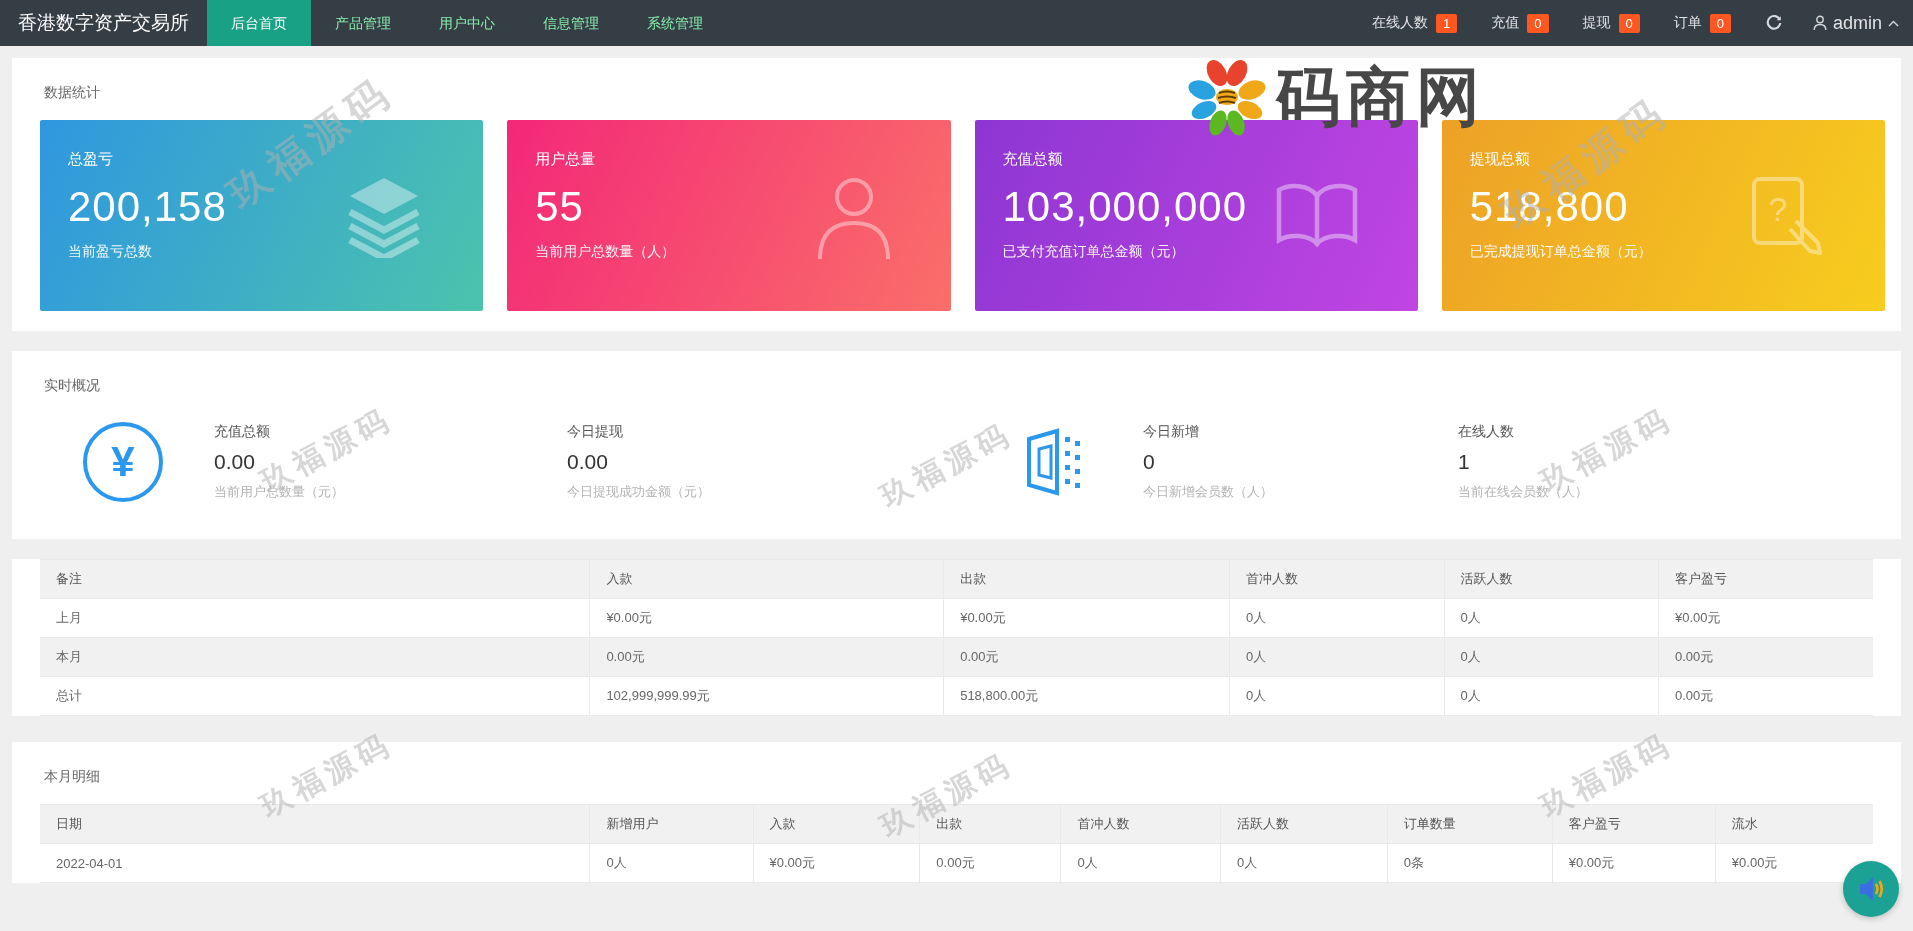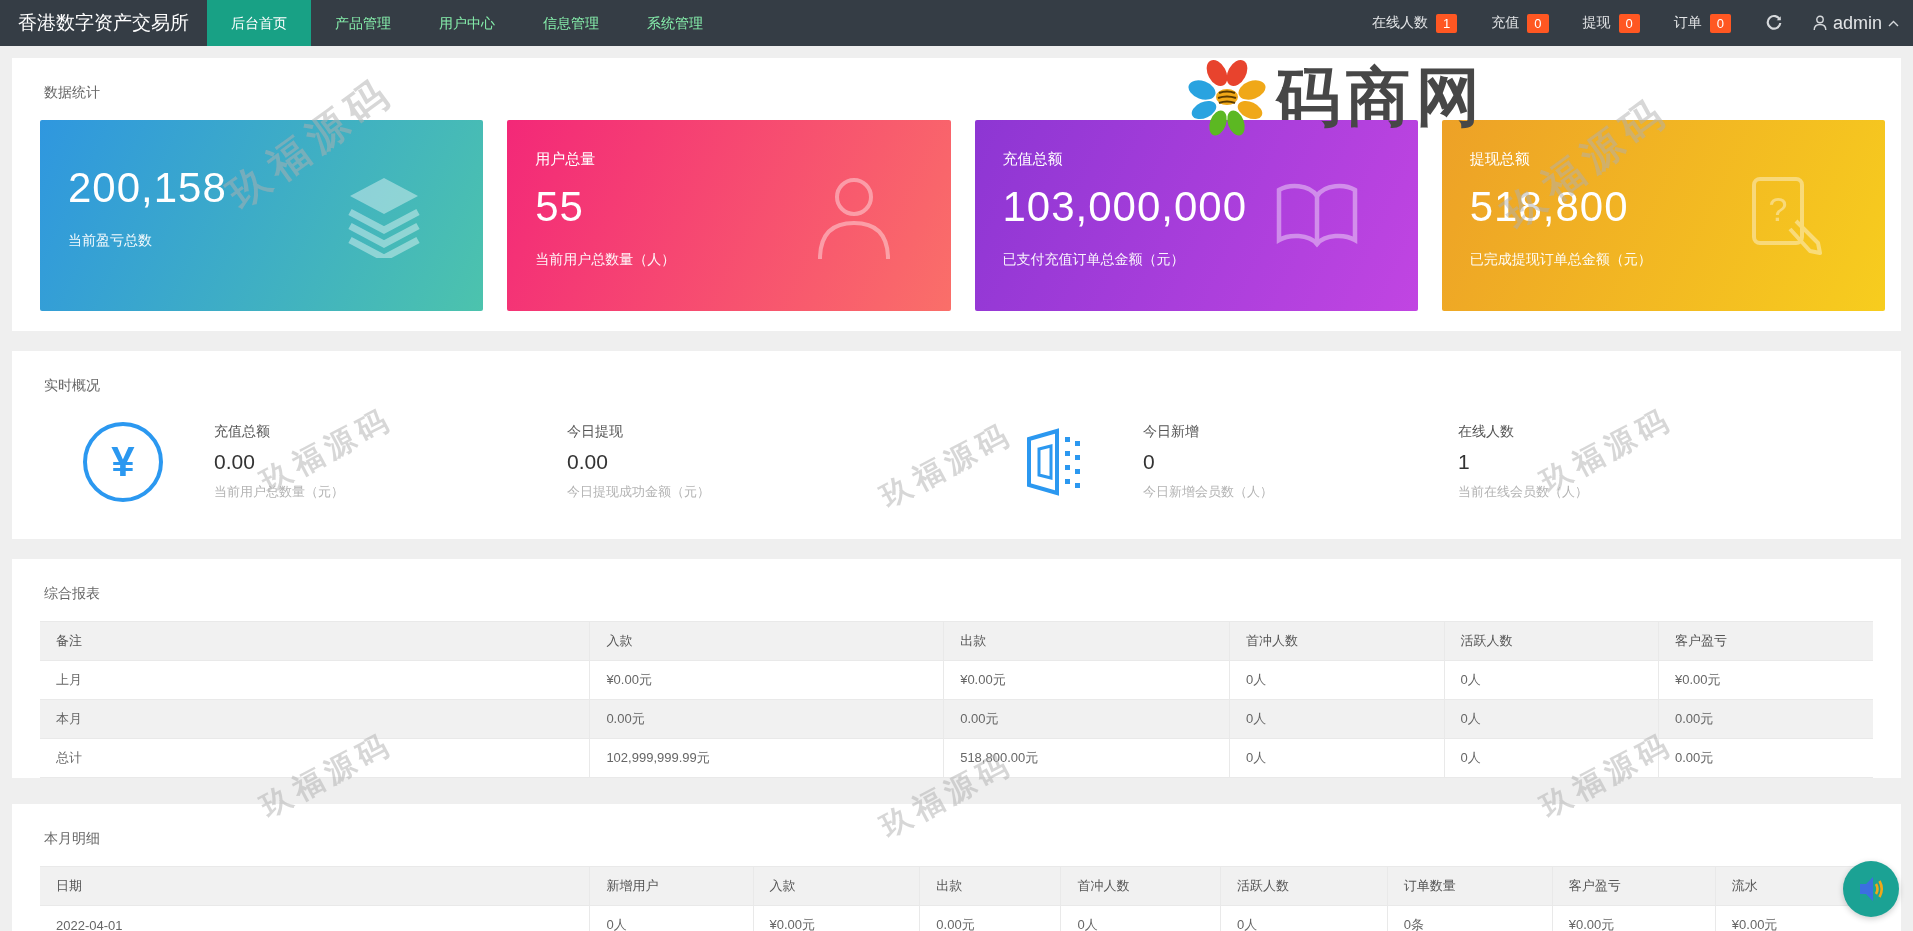--- a/index.html
+++ b/index.html
@@ -21,21 +21,21 @@
   
   .main { padding:12px; }
   .panel { background:#fff; margin-bottom:20px; padding:0 16px; position:relative; }
   .panel-title { font-size:14px; color:#666; padding:26px 16px 18px 16px; }
 
   
   .cards { display:flex; gap:24px; padding:0 0 20px 12px; }
   .card { flex:1; height:191px; border-radius:2px; color:#fff; padding:30px 28px; position:relative; overflow:hidden; }
   .card-label { font-size:15px; }
   .card-value { font-size:42px; font-weight:300; margin-top:14px; letter-spacing:1px; }
-  .card-caption { font-size:14px; margin-top:20px; opacity:.95;font-family:Liberation Mono, monospace; }
+  .card-caption { font-size:14px; margin-top:12px; opacity:.95;font-family:Liberation Mono, monospace; }
   .card-icon { position:absolute; right:55px; top:50%; transform:translateY(-50%); opacity:.4; }
   .grad-blue   { background:linear-gradient(115deg,#2f97df 0%,#4cc3ad 100%); }
   .grad-pink   { background:linear-gradient(115deg,#f32878 0%,#fa6f69 100%); }
   .grad-purple { background:linear-gradient(115deg,#8d36d3 0%,#c145e2 100%); }
   .grad-gold   { background:linear-gradient(115deg,#eda127 0%,#f7cd1e 100%); }
 
   
   .rt-row { display:flex; align-items:center; padding:6px 0 34px 52px; }
   .rt-icon { width:86px; height:86px; flex:0 0 86px; display:flex; align-items:center; justify-content:center; margin-right:48px; }
   .yen-circle { width:80px; height:80px; border:4px solid #2b98f0; border-radius:50%; display:flex; align-items:center; justify-content:center; font-size:42px; color:#2b98f0; font-weight:bold; }
@@ -115,20 +115,21 @@
   </div>
 </div>
 
 <div class="main">
 
   <div class="panel">
     <div class="panel-title">数据统计</div>
     <div class="cards">
 
       <div class="card grad-blue">
+        <div class="card-label">总盈亏</div>
         <div class="card-value">200,158</div>
         <div class="card-caption">当前盈亏总数</div>
         <svg class="card-icon" width="88" height="84" viewBox="0 0 88 84">
           <polygon points="44,4 78,22 44,40 10,22" fill="#fff"></polygon>
           <polyline points="10,38 44,56 78,38" fill="none" stroke="#fff" stroke-width="7"></polyline>
           <polyline points="10,52 44,70 78,52" fill="none" stroke="#fff" stroke-width="7"></polyline>
           <polyline points="10,66 44,84 78,66" fill="none" stroke="#fff" stroke-width="7"></polyline>
         </svg>
       </div>
 
@@ -212,21 +213,20 @@
       <div class="rt-col rt-w4">
         <span class="l">在线人数</span>
         <span class="v">1</span>
         <span class="c">当前在线会员数（人）</span>
       </div>
 
     </div>
   </div>
 
   <div class="panel">
-    <div class="panel-title">综合报表</div>
     <table>
       <colgroup>
           <col style="width:30%">
           <col style="width:19.3%">
           <col style="width:15.6%">
           <col style="width:11.7%">
           <col style="width:11.7%">
           <col style="width:11.7%">
         </colgroup>
       <thead>

